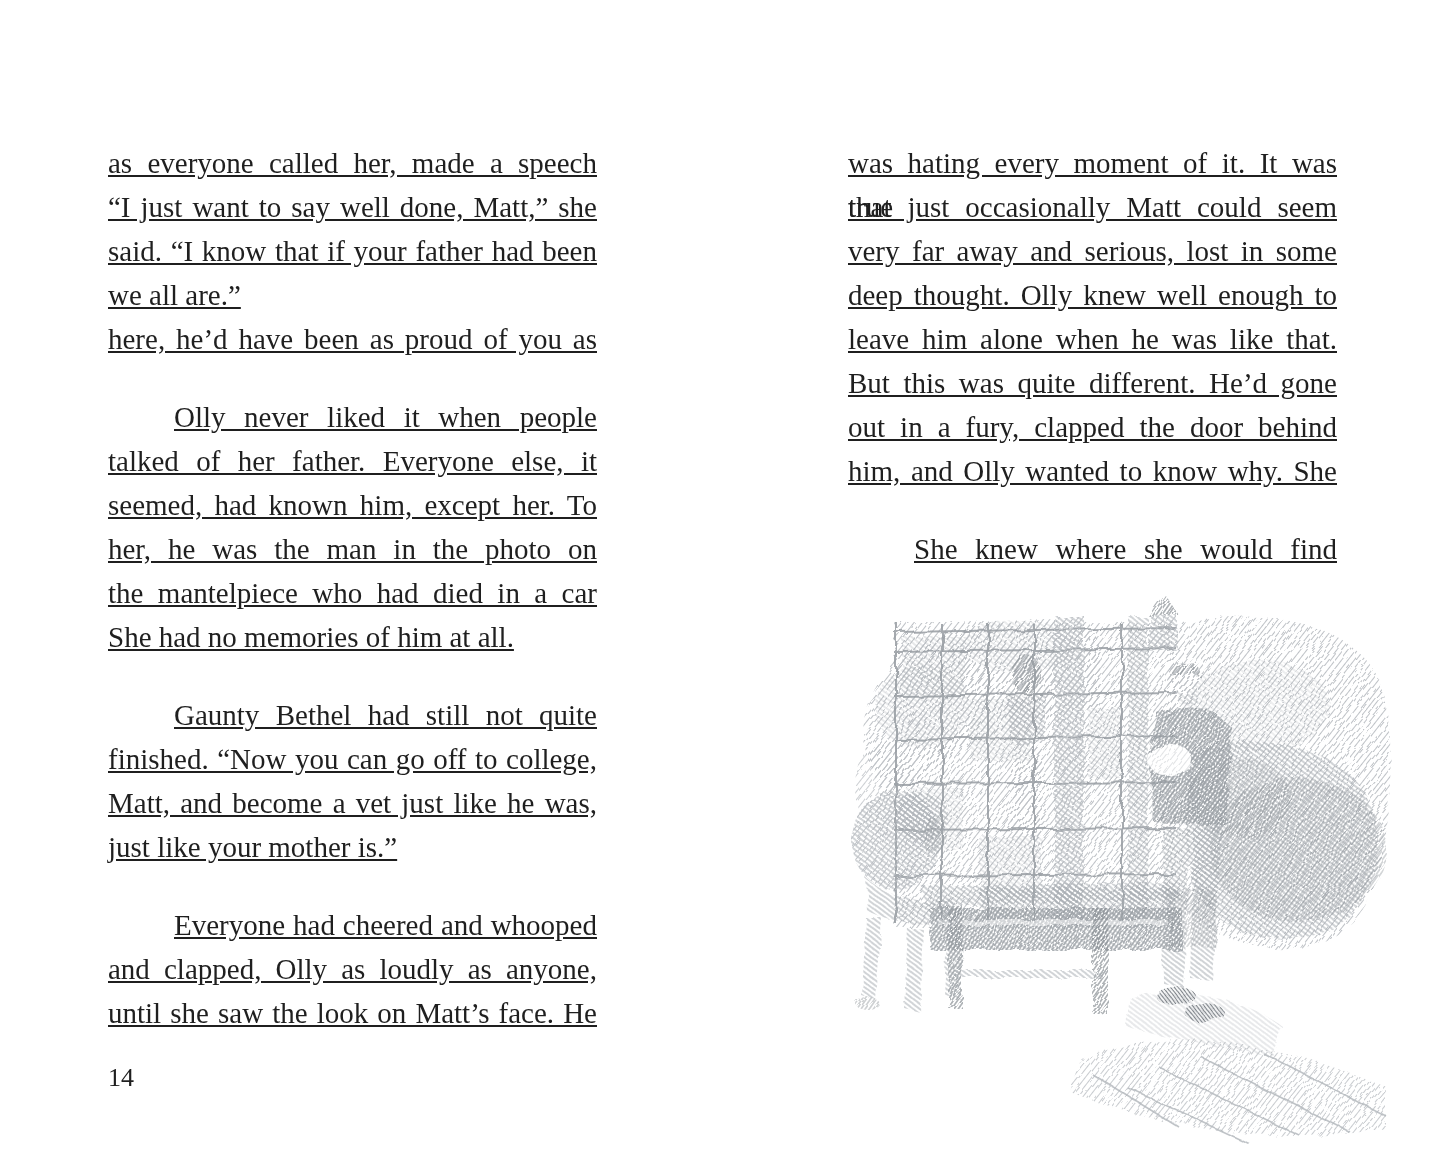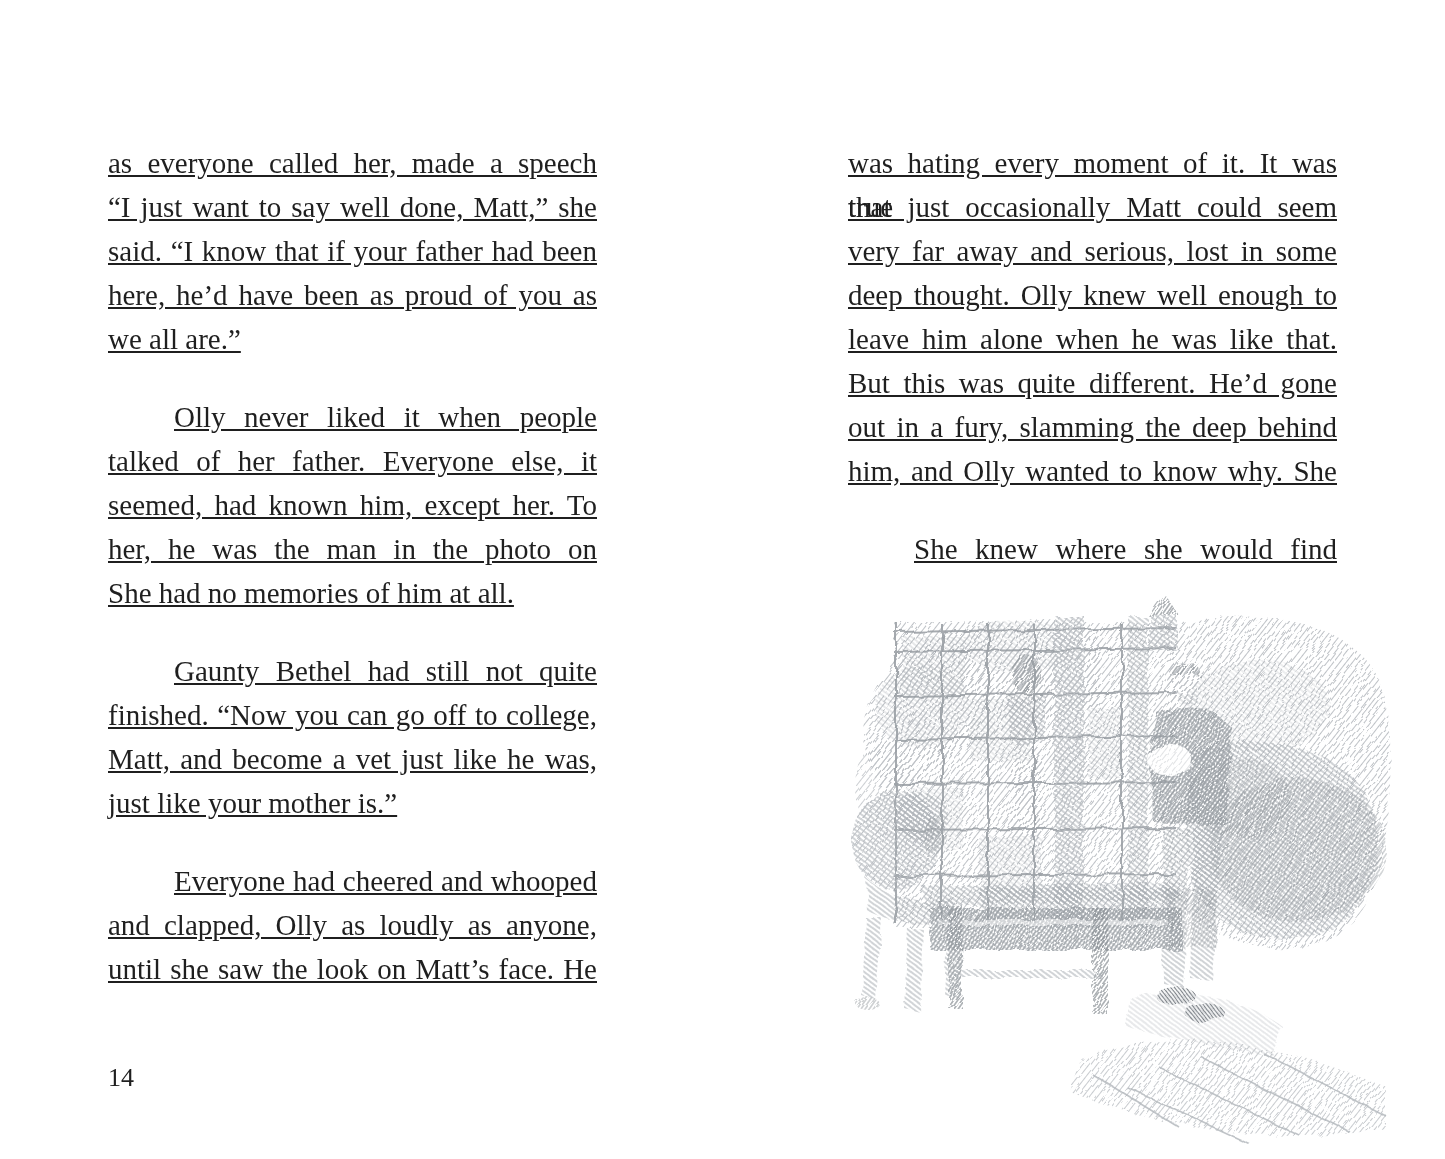--- a/index.html
+++ b/index.html
@@ -34,28 +34,29 @@
   .illustration svg{display:block;width:100%;height:100%;}
 </style>
 </head>
 <body>
 
 <div class="page-column" id="left-col">
     <div class="paragraph">
       <div class="line">as everyone called her, made a speech</div>
       <div class="line">“I just want to say well done, Matt,” she</div>
       <div class="line">said. “I know that if your father had been</div>
+      <div class="line flush">we all are.”</div>
       <div class="line">here, he’d have been as proud of you as</div>
-      <div class="line flush">we all are.”</div>
     </div>
     <div class="paragraph">
       <div class="line indent">Olly never liked it when people</div>
       <div class="line">talked of her father. Everyone else, it</div>
       <div class="line">seemed, had known him, except her. To</div>
       <div class="line">her, he was the man in the photo on</div>
+      <div class="line">the mantelpiece who had died in a car</div>
       <div class="line flush">She had no memories of him at all.</div>
     </div>
     <div class="paragraph">
       <div class="line indent">Gaunty Bethel had still not quite</div>
       <div class="line">finished. “Now you can go off to college,</div>
       <div class="line">Matt, and become a vet just like he was,</div>
       <div class="line flush">just like your mother is.”</div>
     </div>
     <div class="paragraph">
       <div class="line indent">Everyone had cheered and whooped</div>
@@ -67,21 +68,21 @@
 <div class="pagenum">14</div>
 
 <div class="page-column" id="right-col">
     <div class="paragraph">
       <div class="line">was hating every moment of it. It was true</div>
       <div class="line">that just occasionally Matt could seem</div>
       <div class="line">very far away and serious, lost in some</div>
       <div class="line">deep thought. Olly knew well enough to</div>
       <div class="line">leave him alone when he was like that.</div>
       <div class="line">But this was quite different. He’d gone</div>
-      <div class="line">out in a fury, slamming the deep behind</div>
+      <div class="line">out in a fury, clapped the door behind</div>
       <div class="line">him, and Olly wanted to know why. She</div>
     </div>
     <div class="paragraph">
       <div class="line indent">She knew where she would find</div>
     </div>
   </div>
 
 <div class="illustration" title="Pencil sketch: a boy stands outside beside a tall multi-paned window with a girl watching from inside; a lantern tops the window post, a fluffy dog and a bench sit in the left foreground, and dense bushes fill the right with light ground strokes below">
   <svg viewBox="0 0 580 566" aria-hidden="true">
     <defs>

